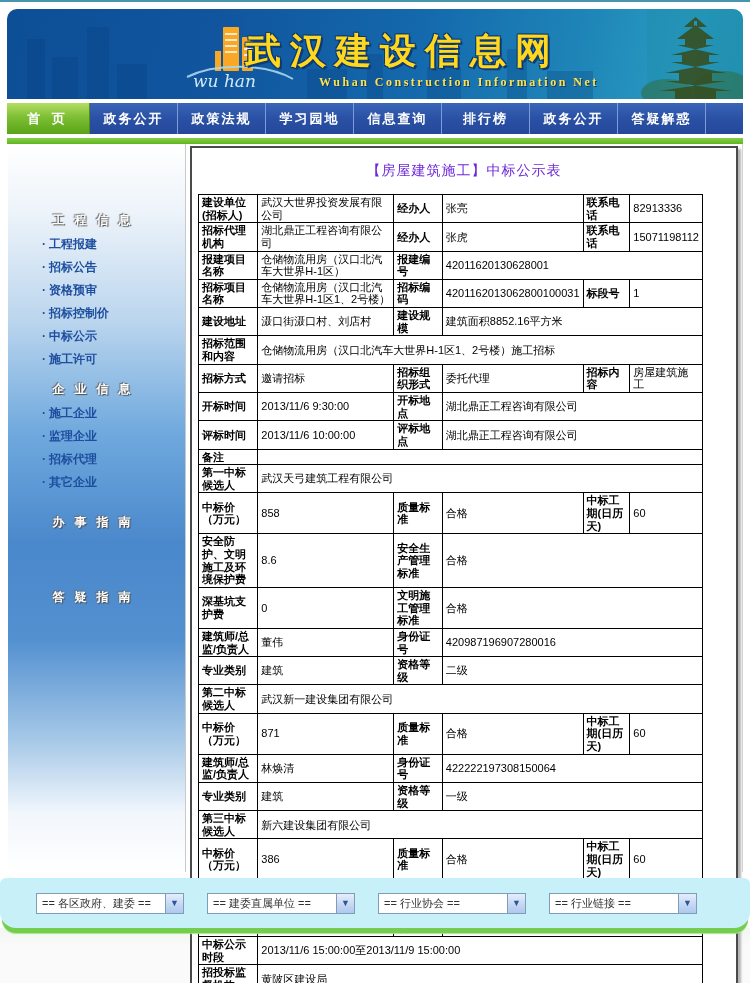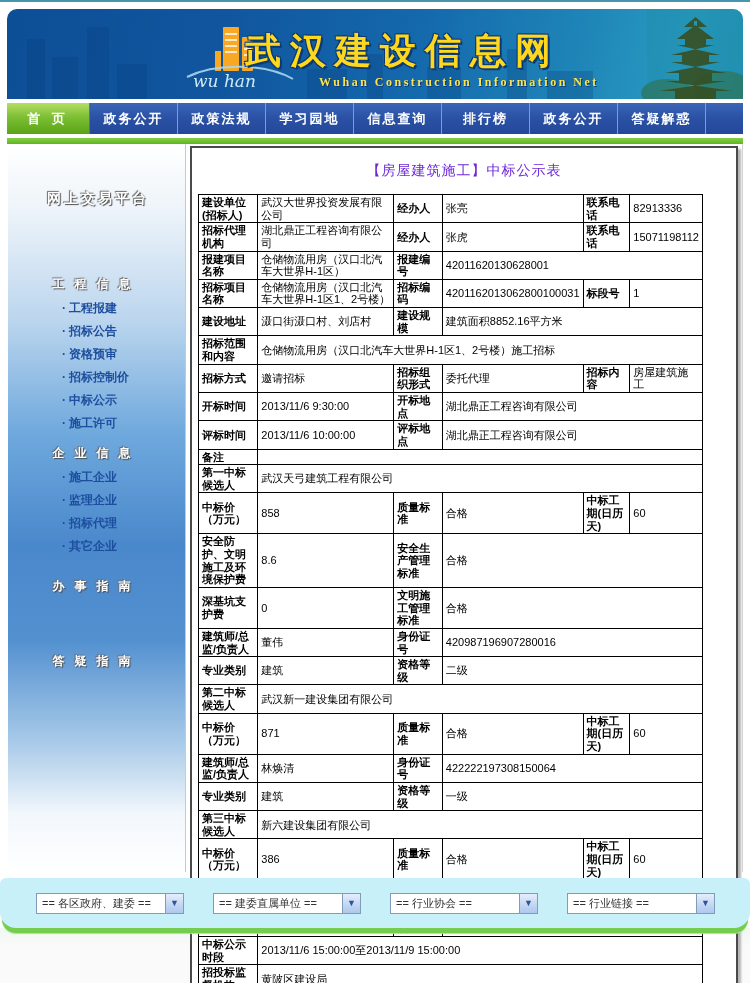--- a/index.html
+++ b/index.html
@@ -56,21 +56,21 @@
     border-right:1px solid #c9c9c9;box-sizing:border-box;
   }
   .side-title{
     text-align:center;color:#ffffff;font-weight:bold;font-size:12px;
     text-shadow:1px 1px 1px #4a4a4a,-1px -1px 1px #6a6a6a;
     letter-spacing:10px;padding-left:0;white-space:nowrap;
   }
   .side-title.tight{letter-spacing:3px;padding-left:3px;font-size:14px;}
   .side-item{
     color:#1d4e9e;font-weight:bold;font-size:12px;
-    padding-left:54px;margin-top:7px;height:16px;line-height:16px;cursor:pointer;
+    padding-left:34px;margin-top:7px;height:16px;line-height:16px;cursor:pointer;
   }
   .side-item .dot{margin-right:3px;}
   .main{flex:1;position:relative;background:#ffffff;border-right:1px solid #d5d5d5;}
   .panel{
     position:relative;margin:2px 0 0 4px;width:548px;box-sizing:border-box;
     background:#ffffff;border:2px solid #4a4a4a;box-shadow:3px 3px 2px #b5b5b5;
     padding:14px 0 12px 0;
   }
   .panel-title{text-align:center;font-size:14px;color:#6d28d9;margin-bottom:14px;letter-spacing:1px;}
   table.bid{border-collapse:collapse;margin-left:6px;width:505px;font-size:11px;}
@@ -82,21 +82,21 @@
   table.bid td.nw{white-space:nowrap;}
 
   
   .links-gap{height:6px;}
   .links-bar{
     position:relative;margin:0;height:50px;background:#c8f0f8;
     border-radius:6px 6px 16px 16px;
     box-shadow:0 7px 0 -2px #74cd4d, 0 8px 1px -2px #a8e68d;
     display:flex;align-items:center;
   }
-  .sel-wrap{position:relative;width:148px;height:21px;margin-left:29px;}
+  .sel-wrap{position:relative;width:148px;height:21px;margin-left:23px;}
   .sel-wrap:first-child{margin-left:36px;}
   .sel-wrap select{
     -webkit-appearance:none;appearance:none;
     width:148px;height:21px;border:1px solid #7f9db9;background:#ffffff;
     font-size:11px;color:#333;padding:0 20px 0 5px;border-radius:0;
   }
   .sel-arrow{
     position:absolute;right:1px;top:1px;width:17px;height:19px;pointer-events:none;
     background:linear-gradient(180deg,#e6eefc,#c2d5f2 60%,#aec8ee);
     border-left:1px solid #7f9db9;display:flex;align-items:center;justify-content:center;
@@ -171,21 +171,20 @@
       <div class="nav-tab">学习园地</div>
       <div class="nav-tab">信息查询</div>
       <div class="nav-tab">排行榜</div>
       <div class="nav-tab">政务公开</div>
       <div class="nav-tab">答疑解惑</div>
     </div>
   <div class="nav-strip"></div>
 
   <div class="content">
     <div class="sidebar" id="sidebar">
-        <div class="side-title tight" style="margin-top: 46px;">网上交易平台</div>
         <div style="height: 10px;"></div>
         <div class="side-title" style="margin-top: 58px;">工程信息</div>
         <div class="side-item"><span class="dot">·</span>工程报建</div>
         <div class="side-item"><span class="dot">·</span>招标公告</div>
         <div class="side-item"><span class="dot">·</span>资格预审</div>
         <div class="side-item"><span class="dot">·</span>招标控制价</div>
         <div class="side-item"><span class="dot">·</span>中标公示</div>
         <div class="side-item"><span class="dot">·</span>施工许可</div>
         <div class="side-title" style="margin-top: 14px;">企业信息</div>
         <div class="side-item"><span class="dot">·</span>施工企业</div>

